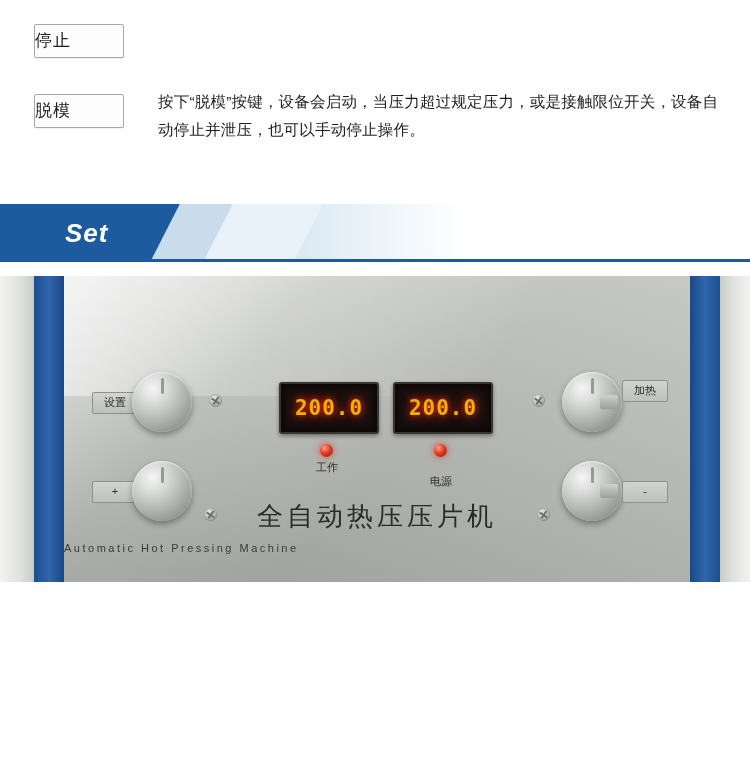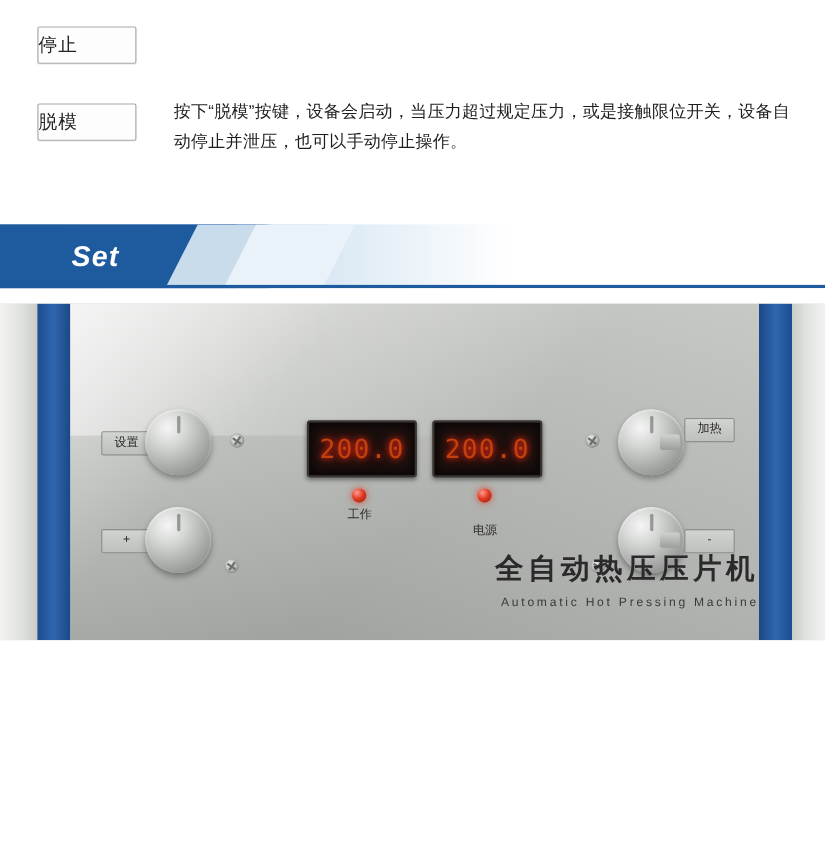--- a/index.html
+++ b/index.html
@@ -236,23 +236,23 @@
     background: #16100e;
     border: 2px solid #3a3431;
     border-radius: 3px;
     box-shadow: inset 0 0 10px rgba(0,0,0,0.9), 0 2px 4px rgba(0,0,0,0.4);
     display: flex;
     align-items: center;
     justify-content: center;
   }
   .display span {
     font-family: "DejaVu Sans Mono", monospace;
-    font-size: 24px;
-    font-weight: normal;
-    color: #c2410c;
+    font-size: 21px;
+    font-weight: bold;
+    color: #eab308;
     letter-spacing: 1px;
     text-shadow: 0 0 6px #ff2a14, 0 0 14px rgba(255,40,20,0.75);
   }
 
   .led {
     position: absolute;
     width: 13px;
     height: 13px;
     border-radius: 50%;
     background: radial-gradient(circle at 35% 30%, #ff9c90 0%, #e23b22 45%, #8e1a0d 100%);
@@ -264,32 +264,32 @@
     color: #2d2d2d;
     text-align: center;
     width: 40px;
   }
 
   .brand-cn {
     position: absolute;
     left: 0;
     right: 0;
     bottom: 48px;
-    text-align: right;
+    text-align: center;
     font-size: 26px;
-    font-weight: bold;
+    font-weight: normal;
     color: #2a2a2a;
     letter-spacing: 4px;
   }
   .brand-en {
     position: absolute;
     left: 0;
     right: 0;
     bottom: 28px;
-    text-align: right;
+    text-align: left;
     font-size: 11px;
     color: #3a3a3a;
     letter-spacing: 2.5px;
   }
 </style>
 </head>
 <body>
 
 <div class="instructions">
 

